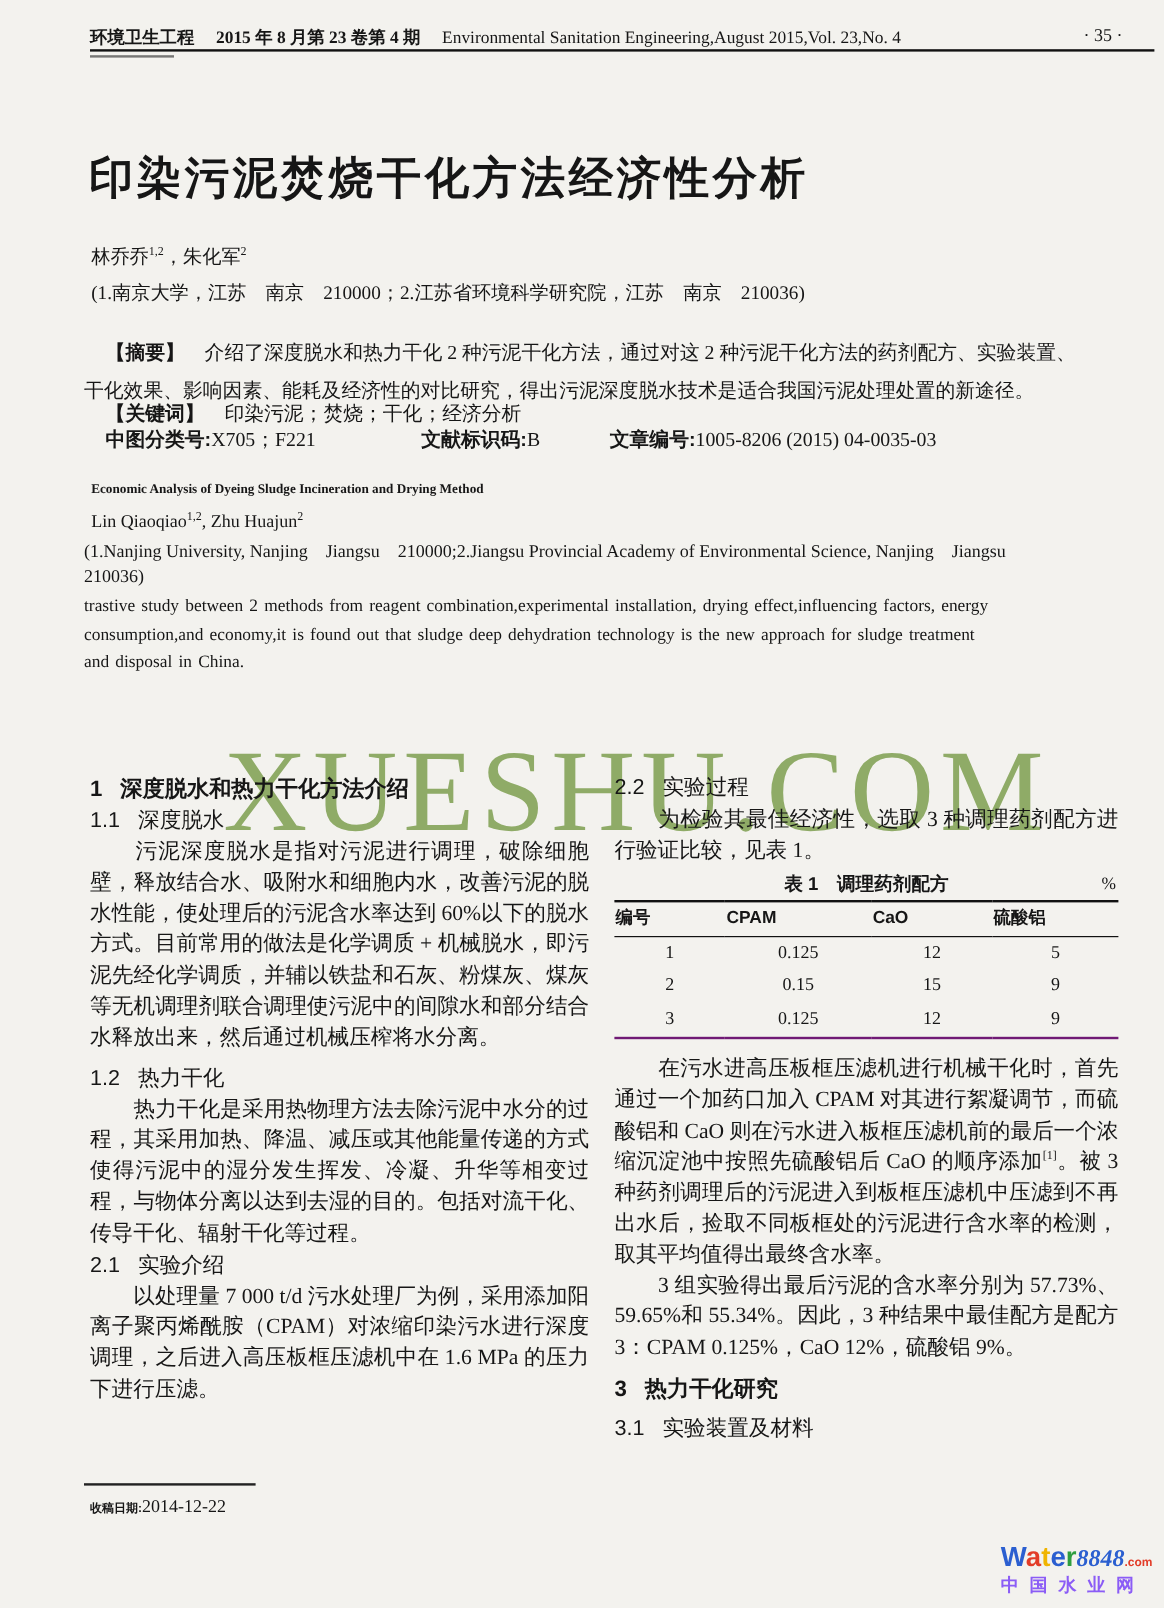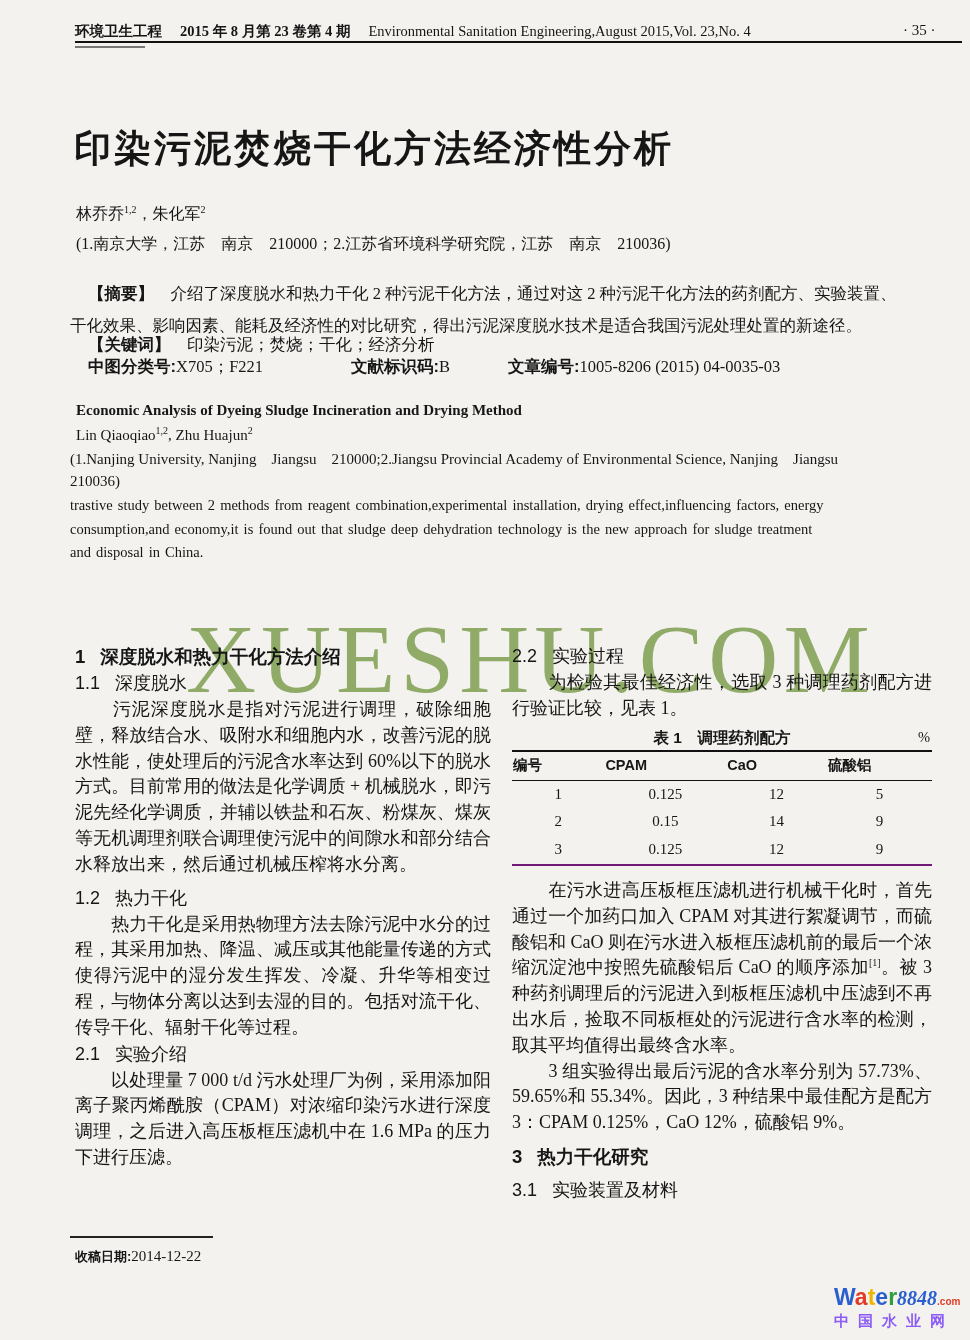--- a/index.html
+++ b/index.html
@@ -25,21 +25,21 @@
   
   .meta-line{left:70px;font-size:16.5px;white-space:nowrap;text-align:right;}
   #abstract-line1{top:283px;padding-left:18px;}
   #abstract-line2{top:315px;}
   #keywords-cn{top:334px;padding-left:18px;}
   #clc-line{top:356px;padding-left:18px;}
   .blabel{font-weight:bold;font-family:"Liberation Sans", sans-serif;}
   .gap1{display:inline-block;width:88px;}
   .gap2{display:inline-block;width:58px;}
   
-  #english-title{top:402px;left:76px;font-size:15px;font-weight:bold;white-space:nowrap;}
+  #english-title{top:402px;left:76px;font-size:11px;font-weight:bold;white-space:nowrap;}
   #english-authors{top:427px;left:76px;font-size:15px;}
   #english-affil1{top:450px;left:70px;font-size:15px;white-space:nowrap;}
   #english-affil2{top:473px;left:70px;font-size:15px;}
   #english-abstract{top:494px;left:70px;font-size:14.5px;line-height:23.5px;white-space:nowrap;word-spacing:1.5px;}
   #english-abstract .ind{padding-left:18px;}
   #english-keywords{margin-top:1px;}
   
   .col{top:643px;font-size:18px;line-height:25.8px;text-align:justify;z-index:2;}
   #left-col{left:75px;width:416px;}
   #right-col{left:512px;width:420px;}
@@ -58,21 +58,21 @@
   #table-caption{font-family:"Liberation Sans", sans-serif;font-weight:bold;}
   #table-unit{position:absolute;right:2px;font-size:14.5px;font-weight:normal;}
   table{width:100%;border-collapse:collapse;border-top:2px solid #111;border-bottom:2px solid #701a75;}
   th{font-family:"Liberation Sans", sans-serif;font-weight:bold;font-size:14.5px;height:26px;
      border-bottom:1.5px solid #111;}
   td{font-size:15px;height:24px;text-align:center;}
   .p-after-table{margin-top:12px;}
   
   #footnote-rule{top:1236px;left:70px;width:143px;height:2px;background:#222;}
   #footnote{top:1248px;left:75px;font-size:15px;}
-  #footnote .blabel{font-size:13px;}
+  #footnote .blabel{font-size:10px;}
   
   #watermark{top:604px;left:186px;z-index:1;font-size:97px;letter-spacing:5px;
     color:#4d7c0f;opacity:.6;font-family:"Liberation Serif", serif;white-space:nowrap;}
   
   #water-logo{top:1284px;left:834px;z-index:3;white-space:nowrap;
     font-family:"Liberation Sans", sans-serif;}
   .logo-letter{font-size:23px;font-weight:bold;}
   #logo-number{font-size:20px;font-weight:bold;font-style:italic;font-family:"Liberation Serif", serif;}
   #logo-dotcom{font-size:10px;font-weight:bold;}
   #logo-subtitle{font-size:15px;font-weight:bold;letter-spacing:9px;margin-top:1px;}
@@ -150,21 +150,21 @@
       <tbody>
         <tr>
           <td>1</td>
           <td>0.125</td>
           <td>12</td>
           <td>5</td>
         </tr>
         <tr>
           <td>2</td>
           <td>0.15</td>
-          <td>14</td>
+          <td>15</td>
           <td>9</td>
         </tr>
         <tr>
           <td>3</td>
           <td>0.125</td>
           <td>12</td>
           <td>9</td>
         </tr>
       </tbody>
     </table>

